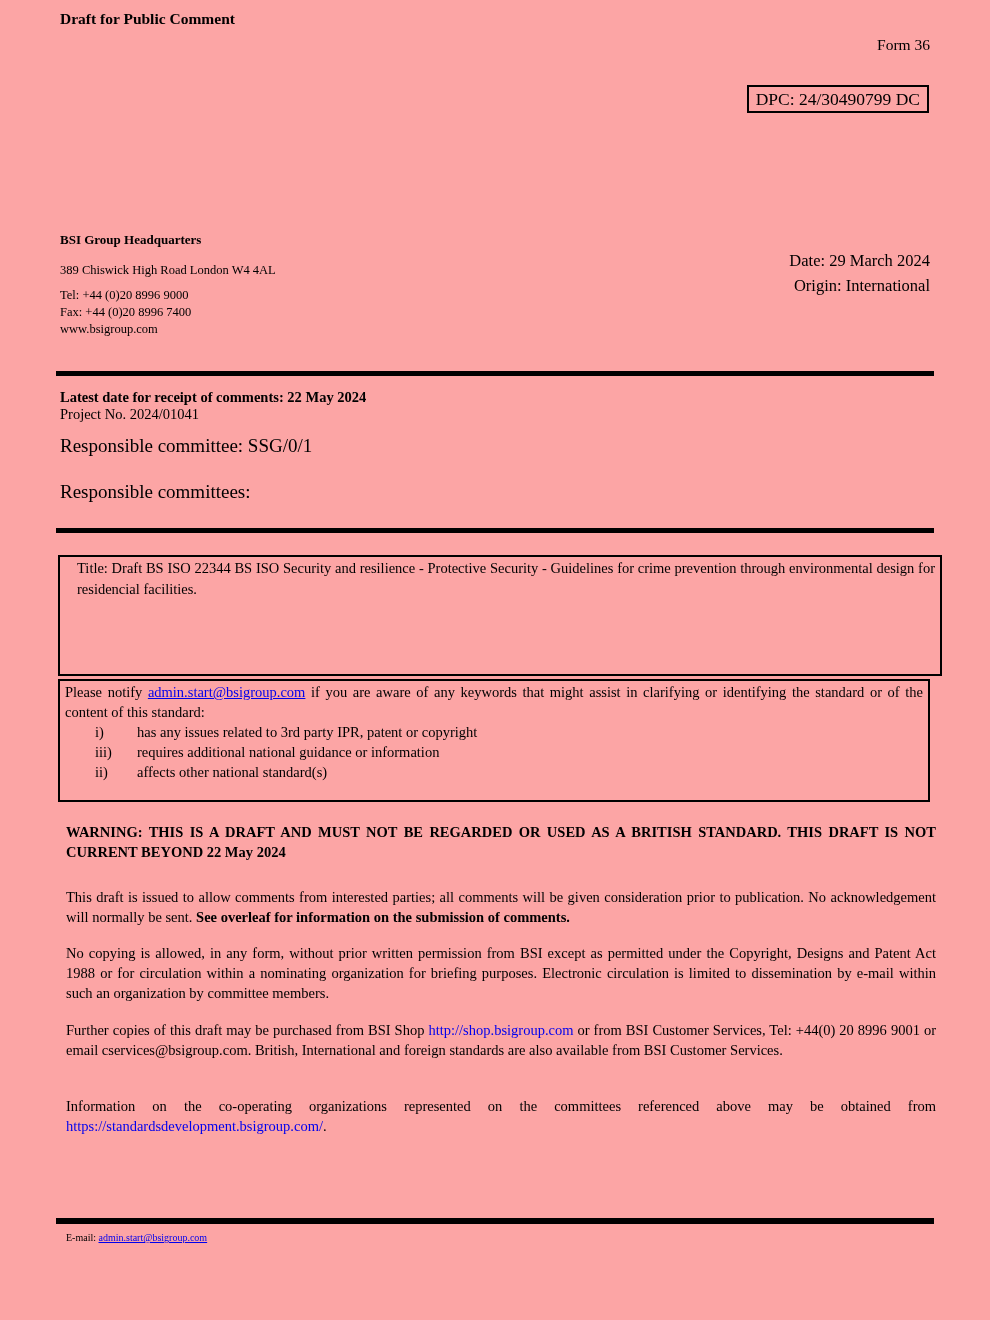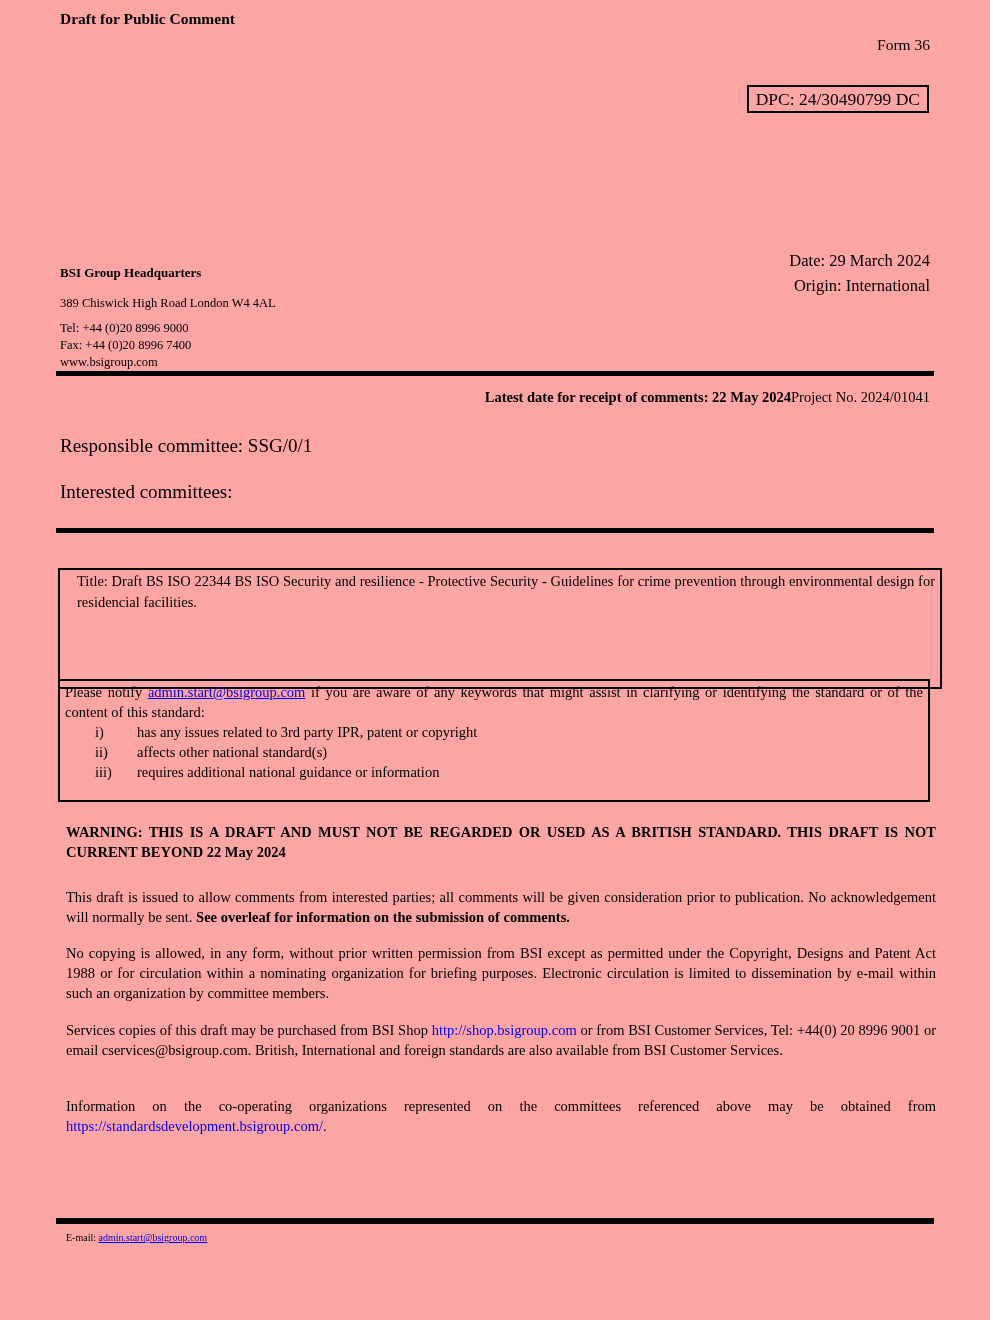--- a/index.html
+++ b/index.html
@@ -36,41 +36,41 @@
     color: #111;
   }
   .logo-dot {
     display: inline-block;
     width: 25px; height: 25px;
     border-radius: 50%;
     margin-left: 12px;
   }
 
   .hq { left: 60px; top: 231px; font-size: 12.5px; line-height: 17px; }
-  .hq-title { font-weight: bold; font-size: 13px; margin-bottom: 14px; margin-top: 33px; }
+  .hq-title { font-weight: bold; font-size: 13px; margin-bottom: 14px; }
   .hq-address { margin-bottom: 8px; }
 
   .date-origin { right: 60px; top: 232px; text-align: right; font-size: 16.5px; line-height: 25px; margin-top: 16px; }
 
   .rule { left: 56px; width: 878px; background: #000; }
   .rule1 { top: 371px; height: 5px; }
   .rule2 { top: 528px; height: 5px; }
   .rule3 { top: 1218px; height: 6px; }
 
-  .meta-row { left: 60px; top: 389px; width: 870px; display: flex; justify-content: flex-end; font-size: 14.5px; }
+  .meta-row { left: 60px; top: 389px; width: 870px; display: flex; justify-content: flex-start; font-size: 14.5px; flex-direction: column; }
   .meta-line { left: 60px; font-size: 19px; }
 
   .doc-box {
     left: 58px; width: 858px;
     border: 2px solid #000;
     padding: 1px 5px;
     font-size: 14.5px;
     line-height: 21px;
   }
-  .title-box { top: 568px; height: 115px; padding-left: 17px; }
+  .title-box { top: 555px; height: 115px; padding-left: 17px; }
   .notify-box { top: 679px; height: 117px; line-height: 20px; }
   .doc-box p { margin: 0; text-align: justify; }
 
   .nrow { display: flex; text-align: left; }
   .nnum { display: inline-block; margin-left: 30px; width: 42px; flex: 0 0 42px; }
 
   .warning { left: 60px; top: 816px; }
   .p1 { left: 60px; top: 881px; }
   .p2 { left: 60px; top: 937px; }
   .p3 { left: 60px; top: 1014px; }
@@ -110,51 +110,51 @@
 
   <div class="abs rule rule1"></div>
 
   <div class="abs meta-row">
     <span class="bold">Latest date for receipt of comments: 22 May 2024</span>
     <span>Project No. 2024/01041</span>
   </div>
 
   <div class="abs meta-line" style="top:435px;">Responsible committee: SSG/0/1</div>
 
-  <div class="abs meta-line" style="top:481px;">Interested committees:</div>
+  <div class="abs meta-line" style="top:481px;">Responsible committees:</div>
 
   <div class="abs rule rule2"></div>
 
   <div class="abs doc-box title-box">
     <p>Title: Draft BS ISO 22344 BS ISO Security and resilience - Protective Security - Guidelines for crime prevention through environmental design for residencial facilities.</p>
   </div>
 
   <div class="abs doc-box notify-box">
     <p><span>Please notify </span><a class="link u">admin.start@bsigroup.com</a><span> if you are aware of any keywords that might assist in clarifying or identifying the standard or of the content of this standard:</span></p>
     <div class="nrow">
       <span class="nnum">i)</span>
       <span>has any issues related to 3rd party IPR, patent or copyright</span>
     </div>
     <div class="nrow">
+      <span class="nnum">iii)</span>
+      <span>requires additional national guidance or information</span>
+    </div>
+    <div class="nrow">
       <span class="nnum">ii)</span>
       <span>affects other national standard(s)</span>
-    </div>
-    <div class="nrow">
-      <span class="nnum">iii)</span>
-      <span>requires additional national guidance or information</span>
     </div>
   </div>
 
   <p class="abs para body-text bold warning">WARNING: THIS IS A DRAFT AND MUST NOT BE REGARDED OR USED AS A BRITISH STANDARD. THIS DRAFT IS NOT CURRENT BEYOND 22 May 2024</p>
 
   <p class="abs para body-text p1"><span>This draft is issued to allow comments from interested parties; all comments will be given consideration prior to publication. No acknowledgement will normally be sent. </span><span class="bold">See overleaf for information on the submission of comments.</span></p>
 
   <p class="abs para body-text p2">No copying is allowed, in any form, without prior written permission from BSI except as permitted under the Copyright, Designs and Patent Act 1988 or for circulation within a nominating organization for briefing purposes. Electronic circulation is limited to dissemination by e-mail within such an organization by committee members.</p>
 
-  <p class="abs para body-text p3"><span>Services copies of this draft may be purchased from BSI Shop </span><a class="link">http://shop.bsigroup.com</a><span> or from BSI Customer Services, Tel: +44(0) 20 8996 9001 or email cservices@bsigroup.com. British, International and foreign standards are also available from BSI Customer Services.</span></p>
+  <p class="abs para body-text p3"><span>Further copies of this draft may be purchased from BSI Shop </span><a class="link">http://shop.bsigroup.com</a><span> or from BSI Customer Services, Tel: +44(0) 20 8996 9001 or email cservices@bsigroup.com. British, International and foreign standards are also available from BSI Customer Services.</span></p>
 
   <p class="abs para body-text p4"><span>Information on the co-operating organizations represented on the committees referenced above may be obtained from </span><a class="link">https://standardsdevelopment.bsigroup.com/</a><span>.</span></p>
 
   <div class="abs rule rule3"></div>
 
   <div class="abs footer-email">
     <span>E-mail: </span><a class="link u">admin.start@bsigroup.com</a>
   </div>
 
 </div>

